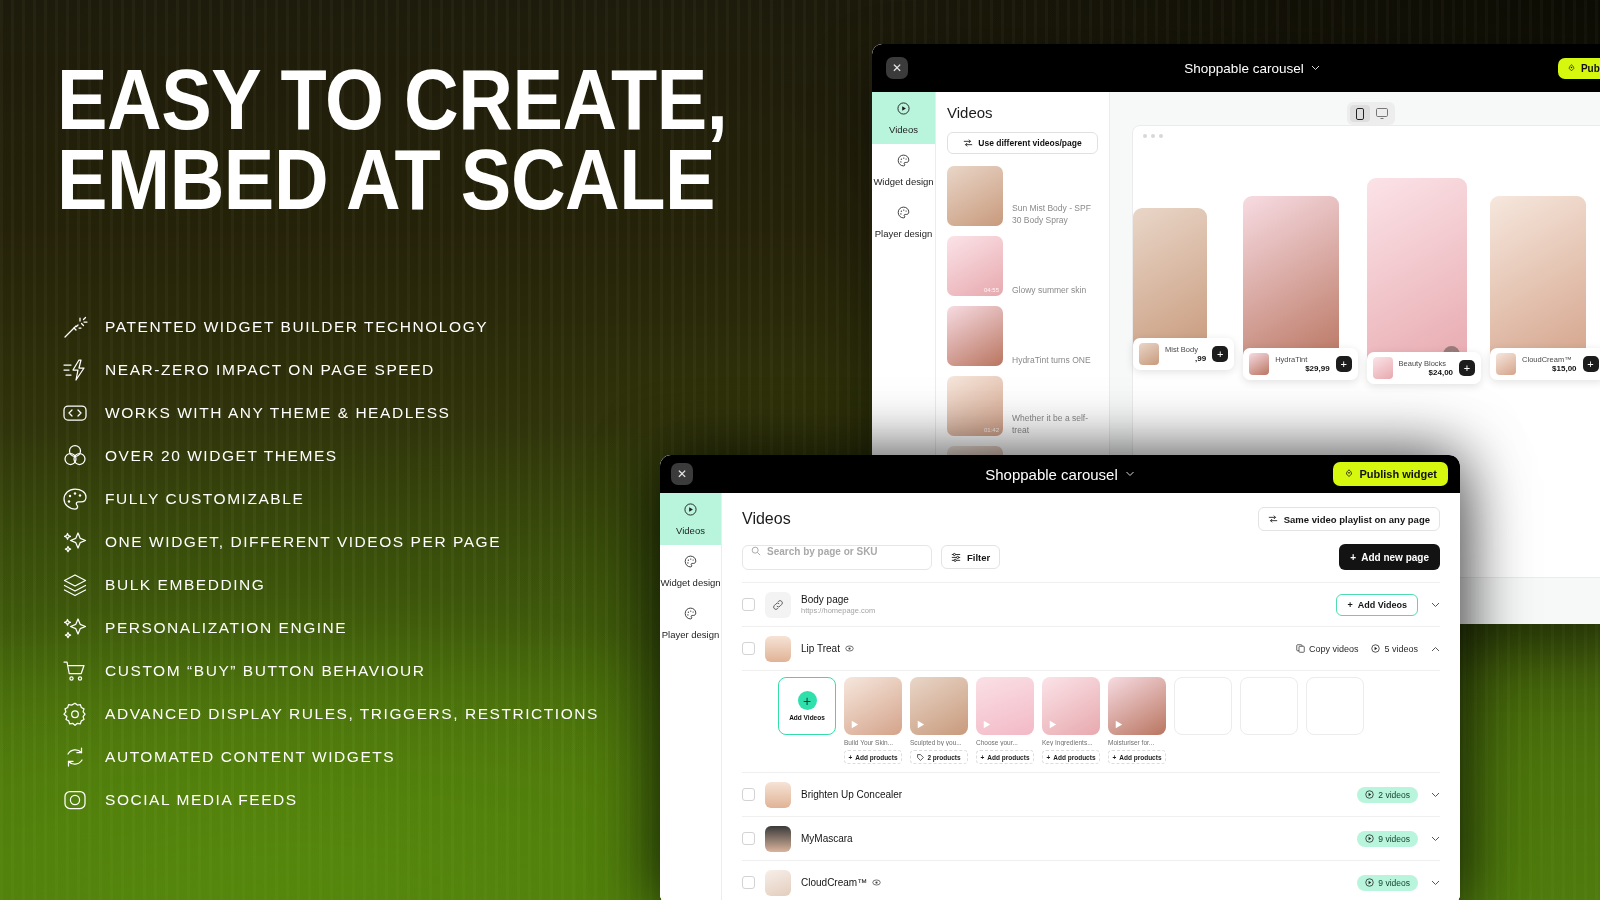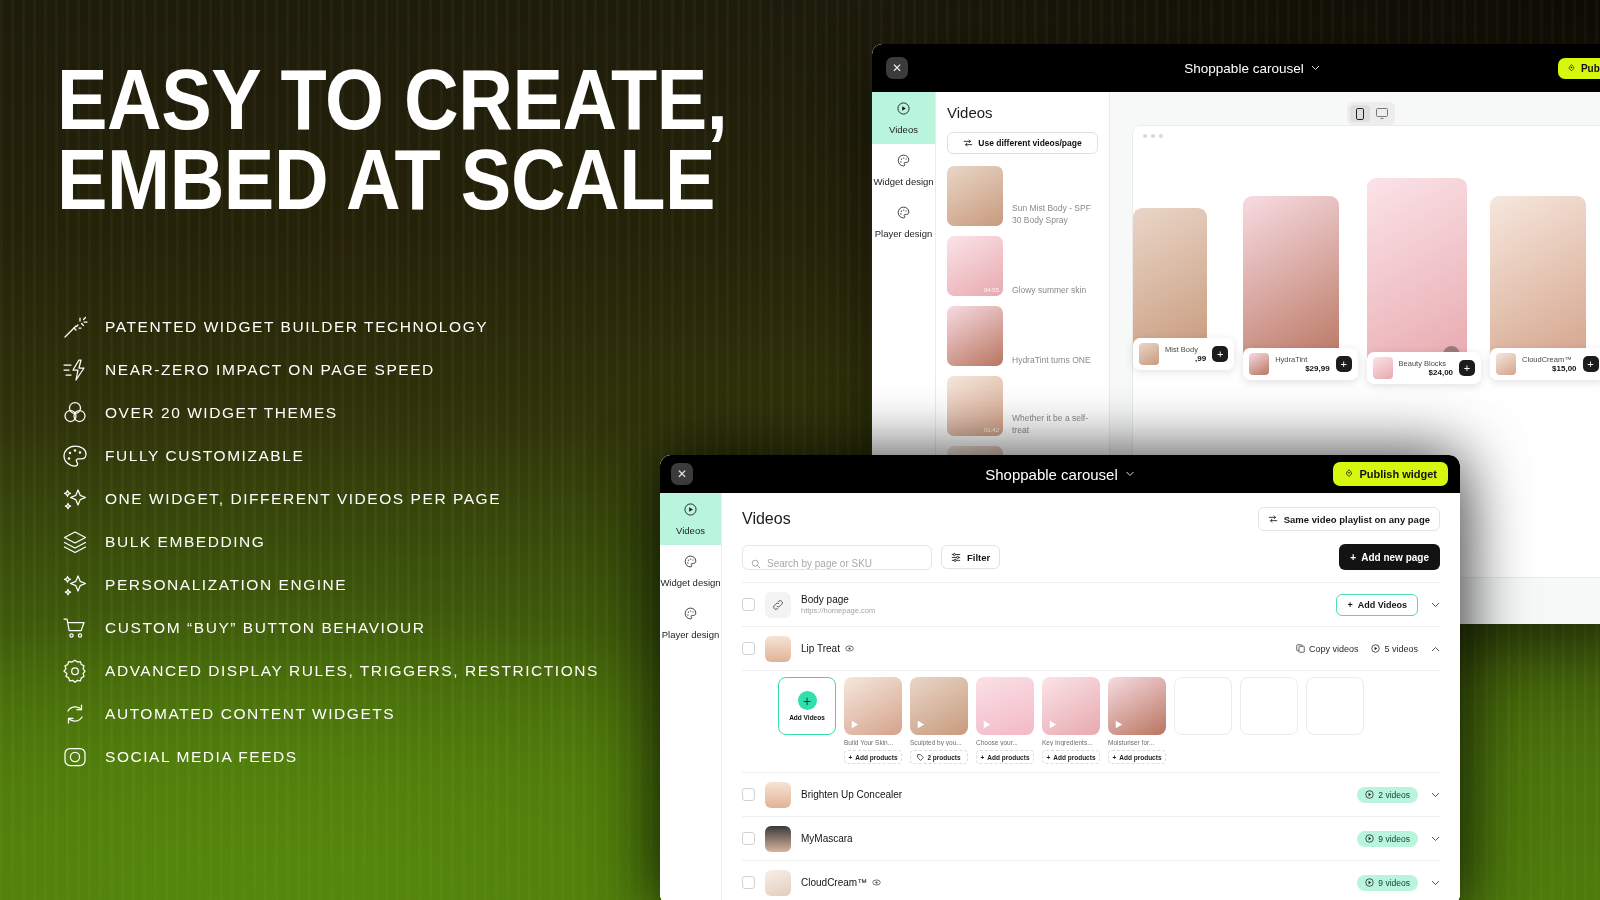--- a/index.html
+++ b/index.html
@@ -161,21 +161,21 @@
   .main-head { display: flex; align-items: center; justify-content: space-between; }
   .main-head h2 { font-size: 16px; font-weight: 400; color: #1b1b1b; }
   .pill-btn {
     border: 1px solid #e3e3e3; border-radius: 6px; height: 24px; padding: 0 9px;
     display: inline-flex; align-items: center; gap: 6px; font-size: 9.5px; font-weight: 700; color: #161616;
     background: #fff;
   }
   .toolbar { display: flex; align-items: center; gap: 9px; margin-top: 13px; }
   .search {
     flex: 0 0 190px; height: 25px; border: 1px solid #e6e6e6; border-radius: 6px;
-    display: flex; align-items: flex-end; gap: 6px; padding: 0 8px; color: #a9a9a9; font-size: 10px;
+    display: flex; align-items: flex-start; gap: 6px; padding: 0 8px; color: #a9a9a9; font-size: 10px; font-weight: bold;
   }
   .dark-btn {
     background: #131313; color: #fff; border-radius: 6px; height: 26px; padding: 0 11px;
     display: inline-flex; align-items: center; gap: 5px; font-size: 10px; font-weight: 600;
     margin-left: auto;
   }
   .rows { margin-top: 12px; }
   .row { display: flex; align-items: center; gap: 10px; border-top: 1px solid #efefef; min-height: 44px; padding: 6px 0; }
   .cb { width: 13px; height: 13px; border: 1px solid #d3d3d3; border-radius: 3px; flex: 0 0 13px; }
   .rowthumb { width: 26px; height: 26px; border-radius: 6px; flex: 0 0 26px; display:flex; align-items:center; justify-content:center; overflow:hidden; }
@@ -240,20 +240,29 @@
         <span class="feat-txt">Patented widget builder technology</span>
       </div>
       <div class="feat">
         <span class="feat-ico">
           <svg width="28" height="28" viewBox="0 0 28 28">
             <path d="M3 9h7M3 14h5M5 19h5" stroke="#fff" stroke-width="1.25" fill="none" stroke-linecap="round" stroke-linejoin="round"></path>
             <path d="M18 4l-6 10h5l-2 10 8-12h-5l2-8z" stroke="#fff" stroke-width="1.25" fill="none" stroke-linecap="round" stroke-linejoin="round"></path>
           </svg>
         </span>
         <span class="feat-txt">Near-zero impact on page speed</span>
+      </div>
+      <div class="feat">
+        <span class="feat-ico">
+          <svg width="28" height="28" viewBox="0 0 28 28">
+            <rect x="3" y="7" width="22" height="14" rx="4" stroke="#fff" stroke-width="1.25" fill="none" stroke-linecap="round" stroke-linejoin="round"></rect>
+            <path d="M11 11l-3 3 3 3M17 11l3 3-3 3" stroke="#fff" stroke-width="1.25" fill="none" stroke-linecap="round" stroke-linejoin="round"></path>
+          </svg>
+        </span>
+        <span class="feat-txt">Works with any theme &amp; headless</span>
       </div>
       <div class="feat">
         <span class="feat-ico">
           <svg width="28" height="28" viewBox="0 0 28 28">
             <circle cx="14" cy="9" r="5.5" stroke="#fff" stroke-width="1.25" fill="none" stroke-linecap="round" stroke-linejoin="round"></circle>
             <circle cx="9.5" cy="17" r="5.5" stroke="#fff" stroke-width="1.25" fill="none" stroke-linecap="round" stroke-linejoin="round"></circle>
             <circle cx="18.5" cy="17" r="5.5" stroke="#fff" stroke-width="1.25" fill="none" stroke-linecap="round" stroke-linejoin="round"></circle>
           </svg>
         </span>
         <span class="feat-txt">Over 20 widget themes</span>

